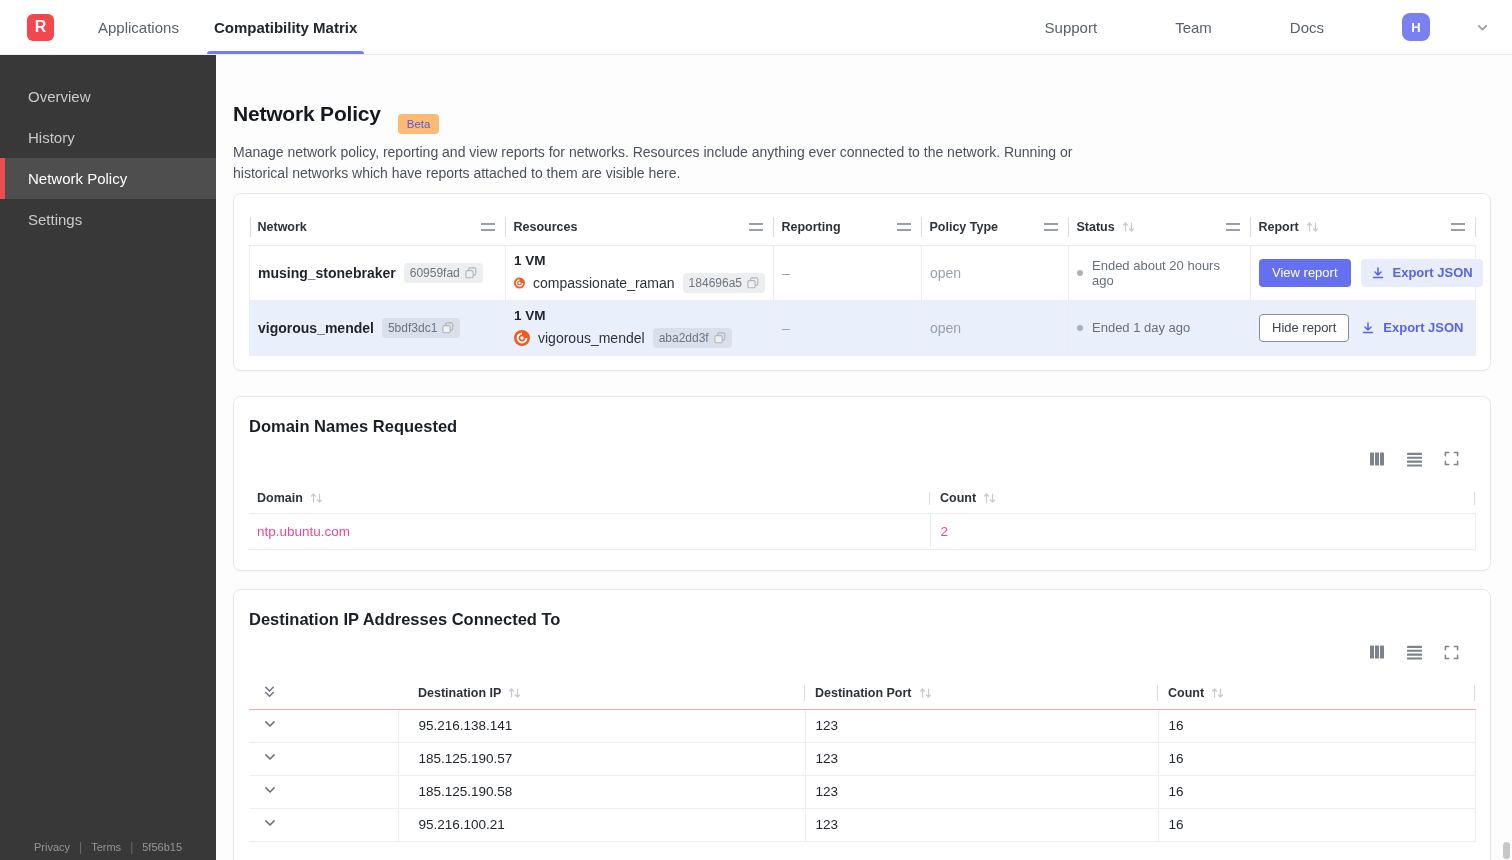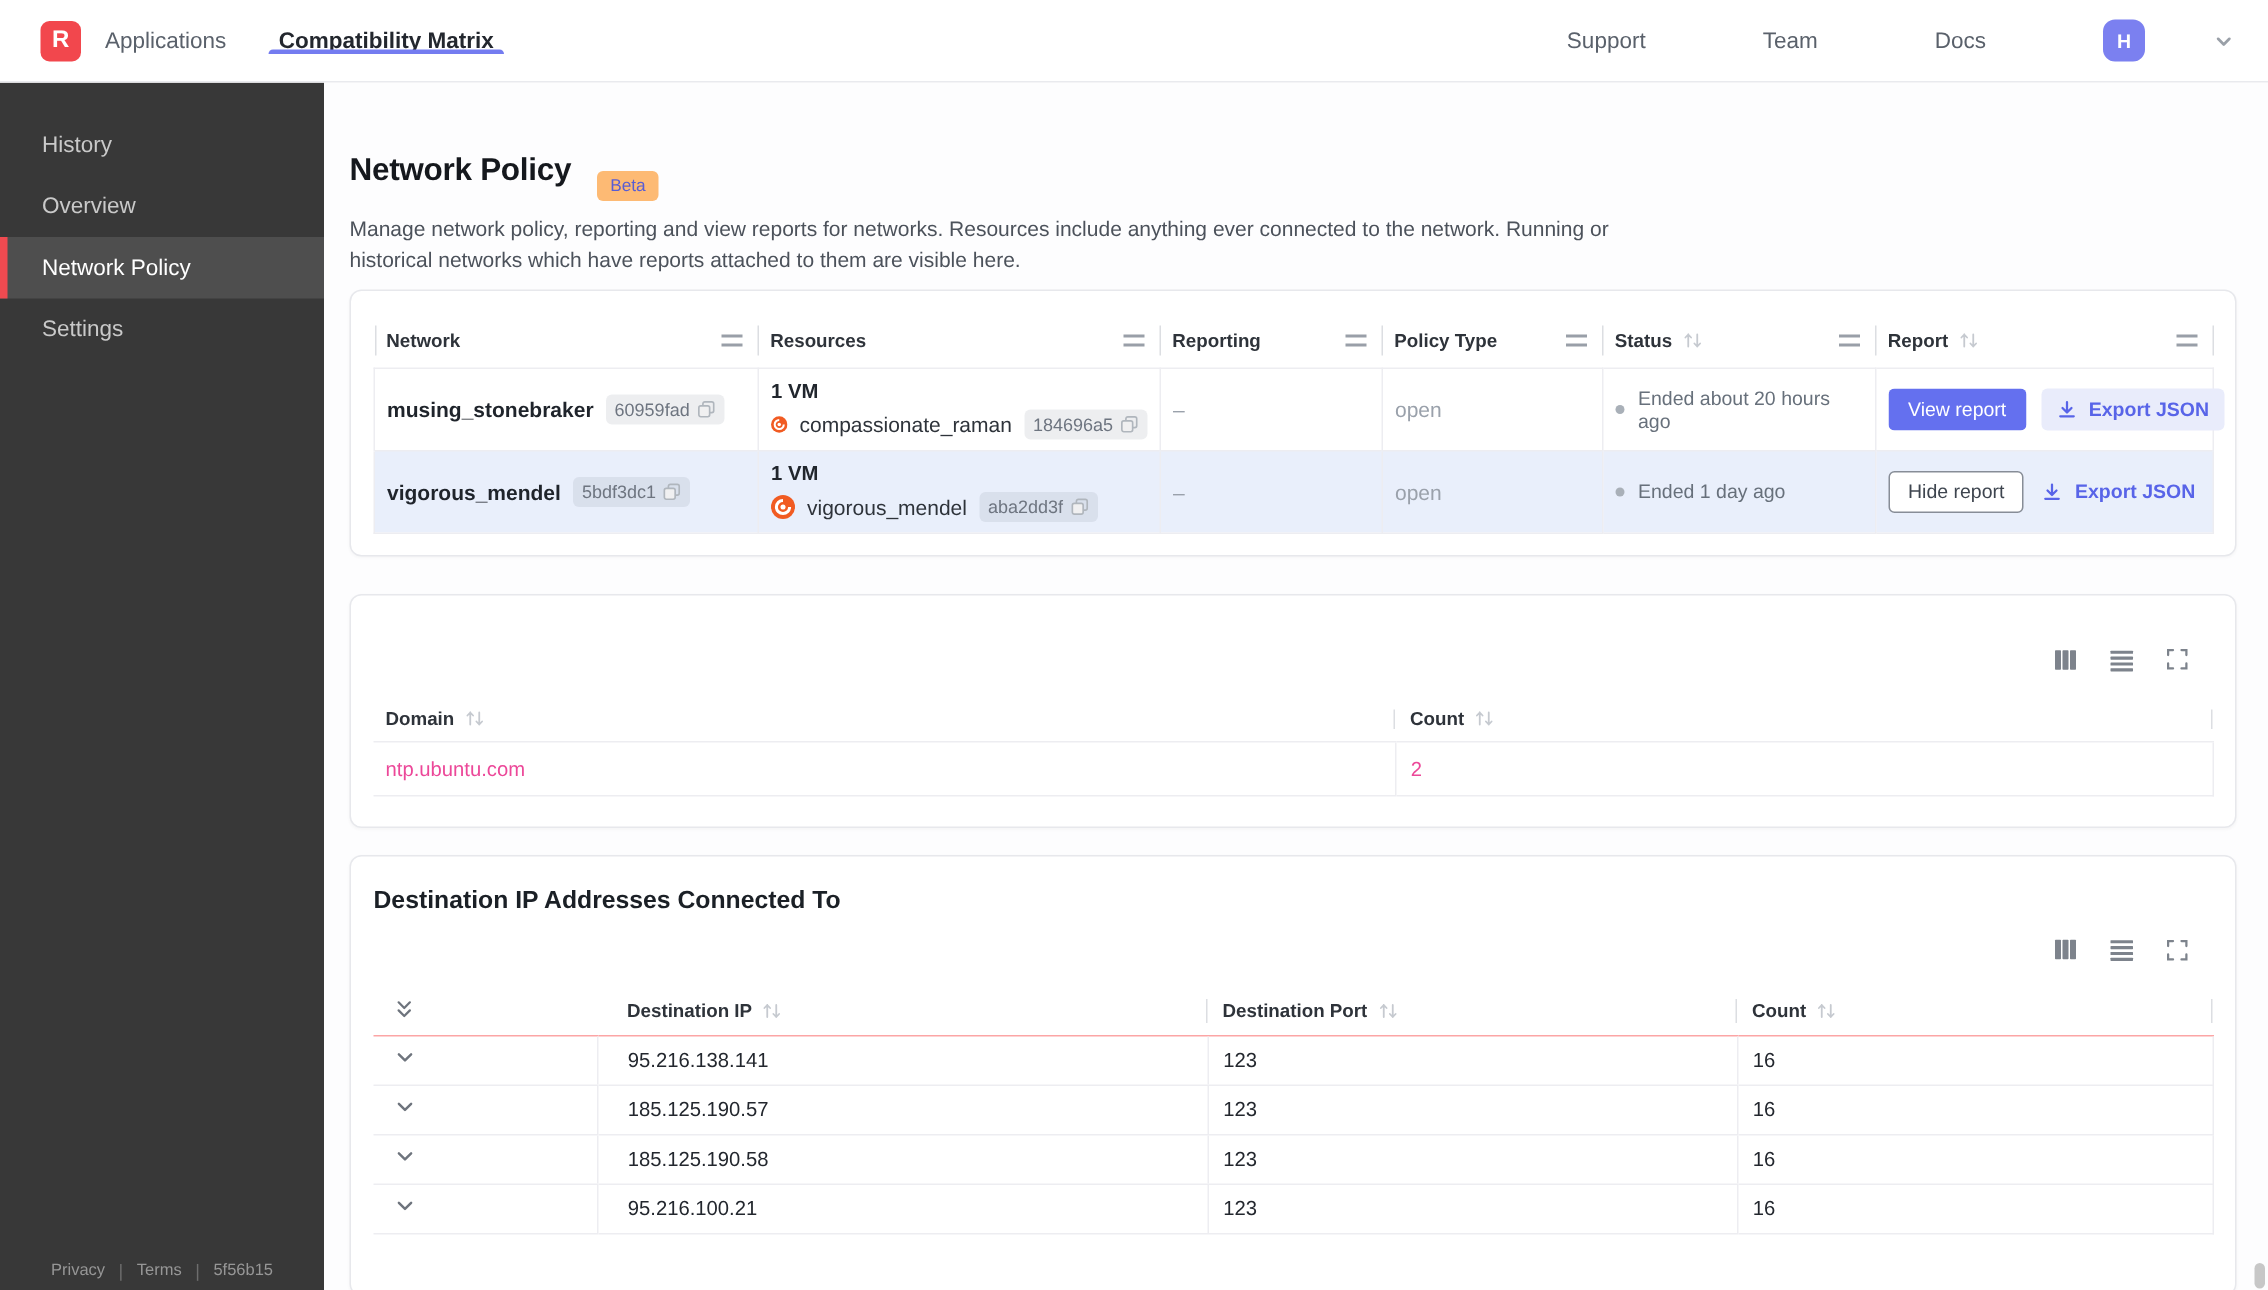--- a/index.html
+++ b/index.html
@@ -4,21 +4,21 @@
 <style>
   html,body{margin:0;padding:0;width:1512px;height:860px;overflow:hidden;
     font-family:"Liberation Sans",sans-serif;background:#ffffff;color:#23272e;}
   *{box-sizing:border-box;}
 
   
   .navbar{position:absolute;top:0;left:0;width:1512px;height:55px;background:#fff;
     border-bottom:1px solid #e9eaee;display:flex;align-items:center;z-index:5;}
   .logo{width:27px;height:27px;border-radius:6px;background:#f2474d;color:#fff;font-weight:700;
     font-size:16px;display:flex;align-items:center;justify-content:center;margin-left:27px;cursor:pointer;}
-  .nav-tabs{display:flex;height:100%;margin-left:16px;align-items:center;}
+  .nav-tabs{display:flex;height:100%;margin-left:44px;}
   .nav-tab{display:flex;align-items:center;margin-right:35px;font-size:15px;color:#5a616b;
     position:relative;cursor:pointer;}
   .nav-tab.active{font-weight:700;color:#23272e;}
   .nav-tab.active::after{content:"";position:absolute;left:-7px;right:-7px;bottom:0;height:3px;
     background:#747cf0;border-radius:3px 3px 0 0;}
   .nav-right{margin-left:auto;display:flex;align-items:center;padding-right:22px;gap:38px;}
   .nav-link{font-size:15px;color:#5a616b;margin-right:40px;cursor:pointer;text-decoration:none;}
   .avatar{width:28px;height:28px;border-radius:8px;background:#7b80f0;color:#fff;font-size:13px;
     font-weight:700;display:flex;align-items:center;justify-content:center;margin-right:7px;cursor:pointer;}
   .nav-caret{display:flex;align-items:center;cursor:pointer;}
@@ -125,22 +125,22 @@
     <div class="avatar">H</div>
     <span class="nav-caret">
       <svg width="15" height="15" viewBox="0 0 14 14" fill="none" stroke="#9aa0a8" stroke-width="1.7" stroke-linecap="round" stroke-linejoin="round">
           <path d="M3.5 5.5L7 9l3.5-3.5"></path>
         </svg>
     </span>
   </div>
 </header>
 
 <aside class="sidebar">
+  <div class="side-item">Overview</div>
   <div class="side-item">History</div>
-  <div class="side-item">Overview</div>
   <div class="side-item active">Network Policy</div>
   <div class="side-item">Settings</div>
   <div class="side-footer">
     <a>Privacy</a>
     <span class="sep">|</span>
     <a>Terms</a>
     <span class="sep">|</span>
     <span>5f56b15</span>
   </div>
 </aside>
@@ -318,20 +318,21 @@
                   <span>Export JSON</span>
                 </a>
               </div>
             </td>
           </tr>
         </tbody>
     </table>
   </section>
 
   <section class="card card-domains">
+    <h2 class="card-title">Domain Names Requested</h2>
     <div class="table-toolbar">
       <span class="tool-icon">
         <svg width="16" height="16" viewBox="0 0 16 16" fill="#7d838c">
           <rect x="1" y="1.5" width="4" height="13" rx="0.5"></rect>
             <rect x="6" y="1.5" width="4" height="13" rx="0.5"></rect>
           <rect x="11" y="1.5" width="4" height="13" rx="0.5"></rect>
           </svg>
       </span>
       <span class="tool-icon">
         <svg width="17" height="16" viewBox="0 0 17 16" fill="#7d838c">

